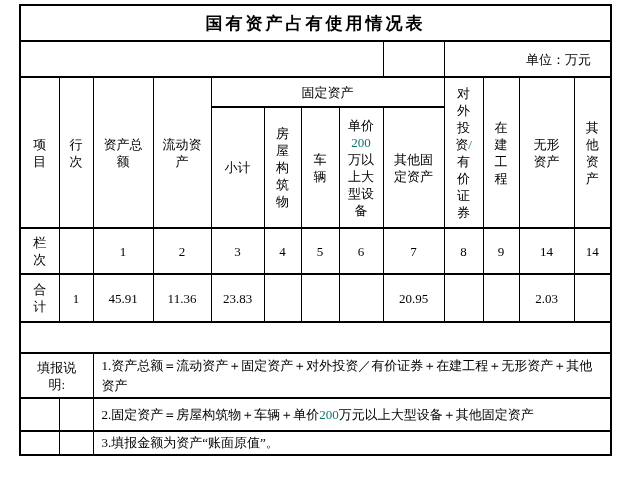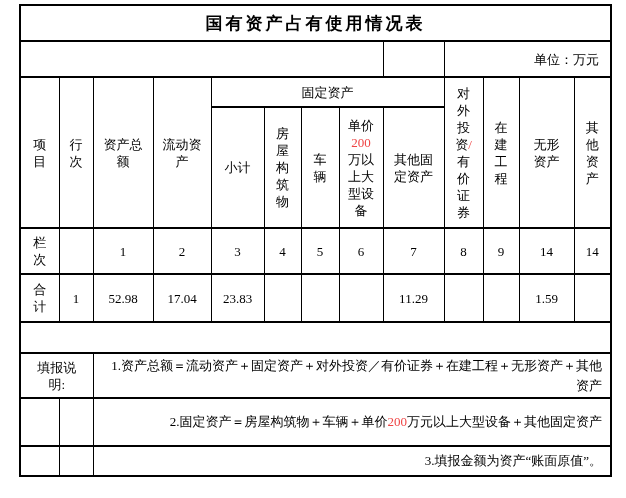--- a/index.html
+++ b/index.html
@@ -38,39 +38,39 @@
     line-height: 17px;
   }
   .title-cell {
     font-size: 17px;
     font-weight: bold;
     letter-spacing: 3px;
     height: 34px;
   }
   .unit-cell {
     text-align: right;
-    padding-right: 11px;
+    padding-right: 19px;
   }
   .hdr {
     white-space: pre-line;
     line-height: 17px;
   }
   .num-cell {
     font-size: 13px;
   }
   .label-cell {
     white-space: pre-line;
   }
   .note-text {
-    text-align: right;
+    text-align: left;
     padding: 0 8px;
     white-space: pre-line;
     line-height: 20px;
   }
-  .blue { color: #ef4444; }
+  .blue { color: #0f766e; }
 </style>
 </head>
 <body>
 
 <div class="page">
   <table class="main">
     <colgroup>
       <col style="width:39px">
         <col style="width:34px">
         <col style="width:60px">
@@ -160,50 +160,50 @@
       <td class="num-cell">8</td>
       <td class="num-cell">9</td>
       <td class="num-cell">14</td>
       <td class="num-cell">14</td>
     </tr>
 
     <tr style="height:48px">
       <td class="label-cell">合
 计</td>
       <td class="num-cell">1</td>
-      <td class="num-cell">52.98</td>
-      <td class="num-cell">17.04</td>
+      <td class="num-cell">45.91</td>
+      <td class="num-cell">11.36</td>
       <td class="num-cell">23.83</td>
       <td class="num-cell"></td>
       <td class="num-cell"></td>
       <td class="num-cell"></td>
-      <td class="num-cell">11.29</td>
-      <td class="num-cell"></td>
-      <td class="num-cell"></td>
-      <td class="num-cell">1.59</td>
+      <td class="num-cell">20.95</td>
+      <td class="num-cell"></td>
+      <td class="num-cell"></td>
+      <td class="num-cell">2.03</td>
       <td class="num-cell"></td>
     </tr>
 
     <tr style="height:31px">
       <td colspan="13"></td>
     </tr>
 
     <tr style="height:45px">
       <td colspan="2" class="label-cell">填报说
 明:</td>
       <td colspan="11" class="note-text">1.资产总额＝流动资产＋固定资产＋对外投资／有价证券＋在建工程＋无形资产＋其他
 资产</td>
     </tr>
 
-    <tr style="height:48px">
+    <tr style="height:33px">
       <td></td>
       <td></td>
       <td colspan="11" class="note-text"><span>2.固定资产＝房屋构筑物＋车辆＋单价</span><span class="blue">200</span><span>万元以上大型设备＋其他固定资产</span></td>
     </tr>
 
-    <tr style="height:30px">
+    <tr style="height:24px">
       <td></td>
       <td></td>
       <td colspan="11" class="note-text">3.填报金额为资产“账面原值”。</td>
     </tr>
   </tbody>
     </table>
 </div>
 
 </body></html>

